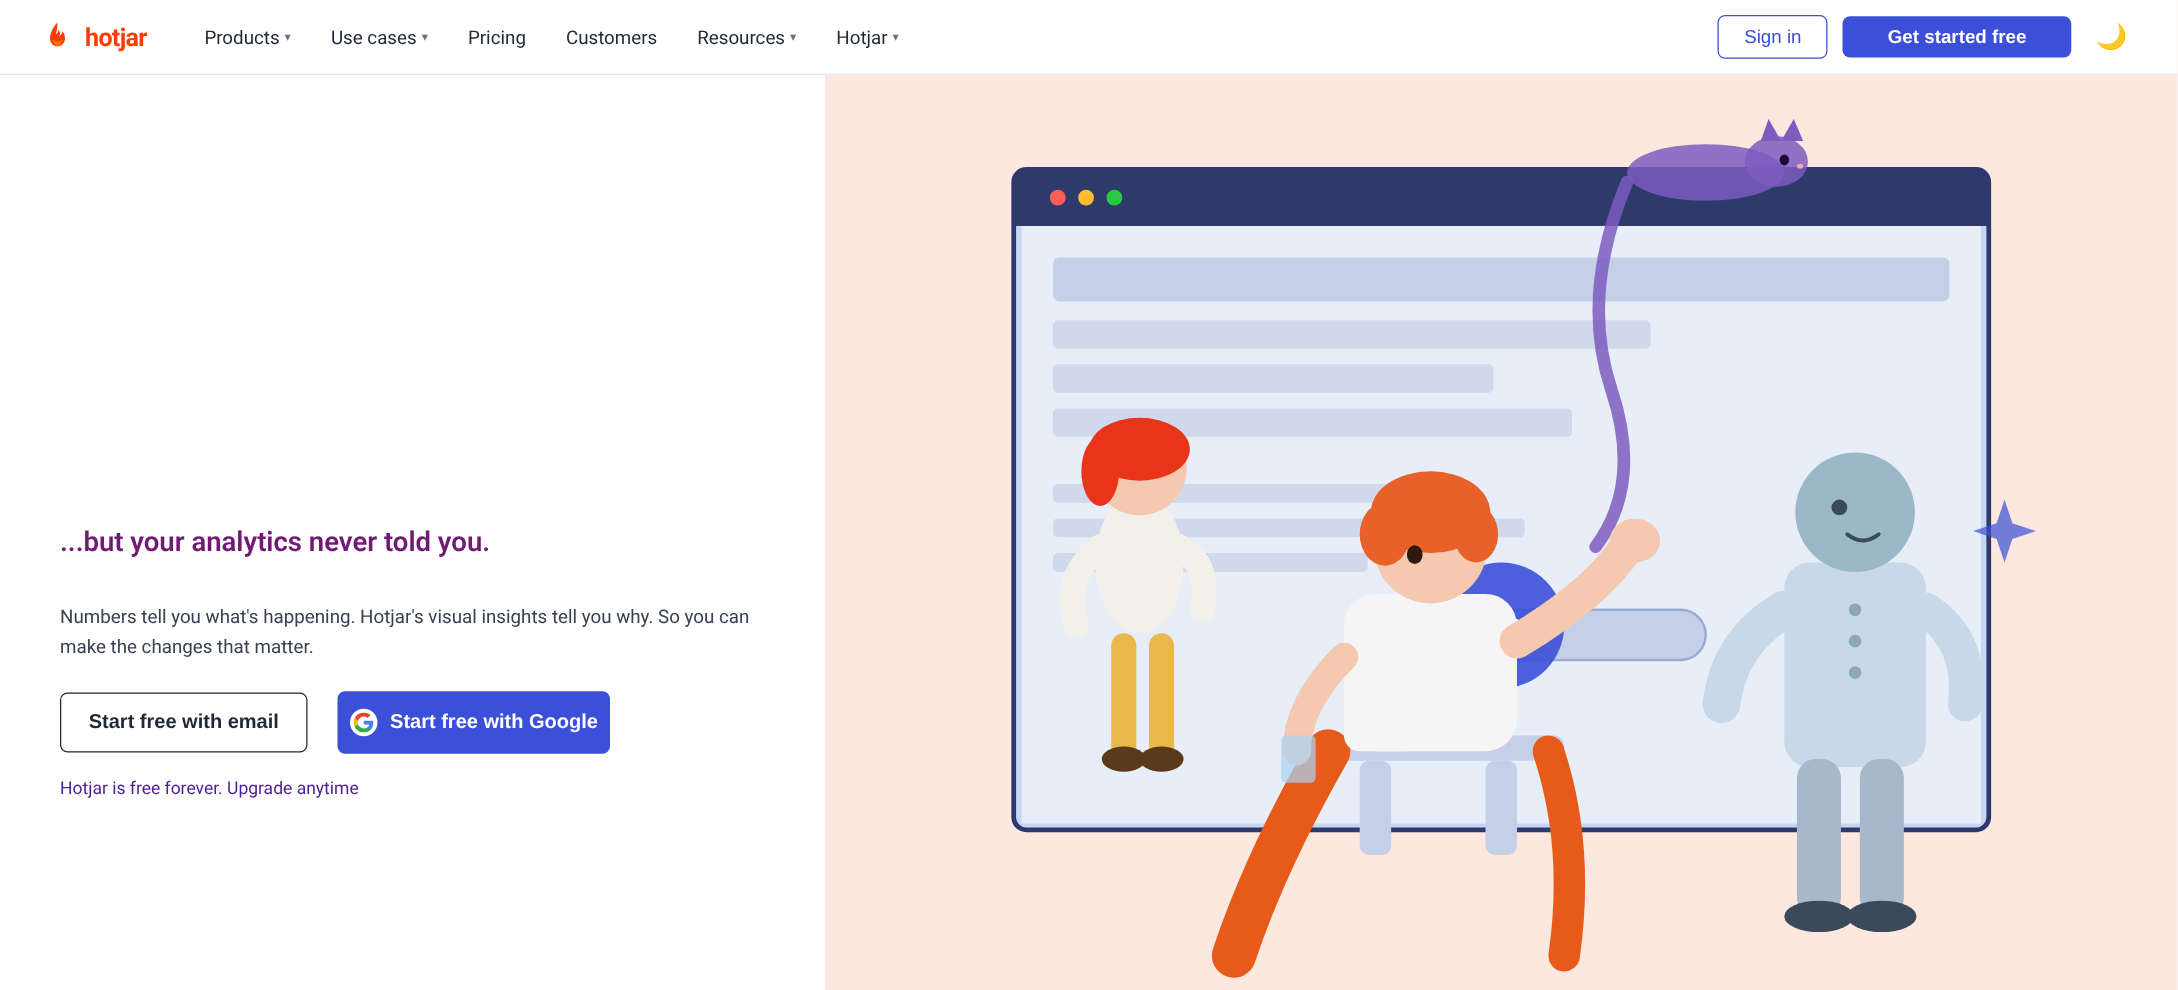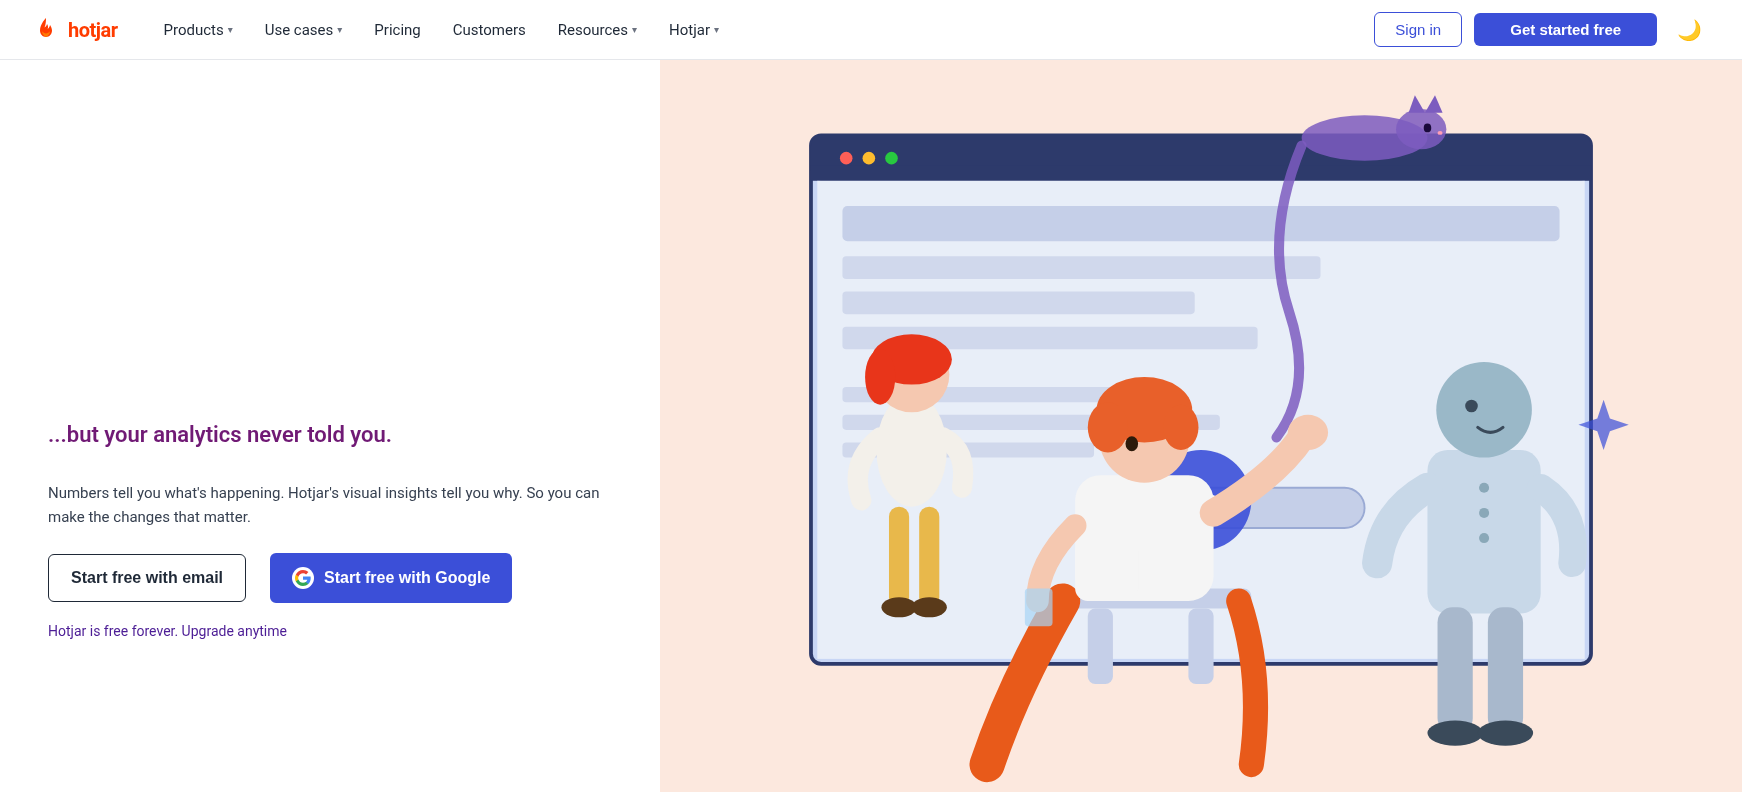--- a/index.html
+++ b/index.html
@@ -144,21 +144,21 @@
       font-weight: 600;
       color: #1f2937;
       background: #fff;
       cursor: pointer;
       white-space: nowrap;
     }
     .btn-google {
       display: flex;
       align-items: center;
       gap: 10px;
-      padding: 14px 22px;
+      padding: 14px 10px;
       border: none;
       border-radius: 6px;
       font-size: 16px;
       font-weight: 600;
       color: #fff;
       background: #3b4fd8;
       cursor: pointer;
       white-space: nowrap;
     }
     .google-icon {

